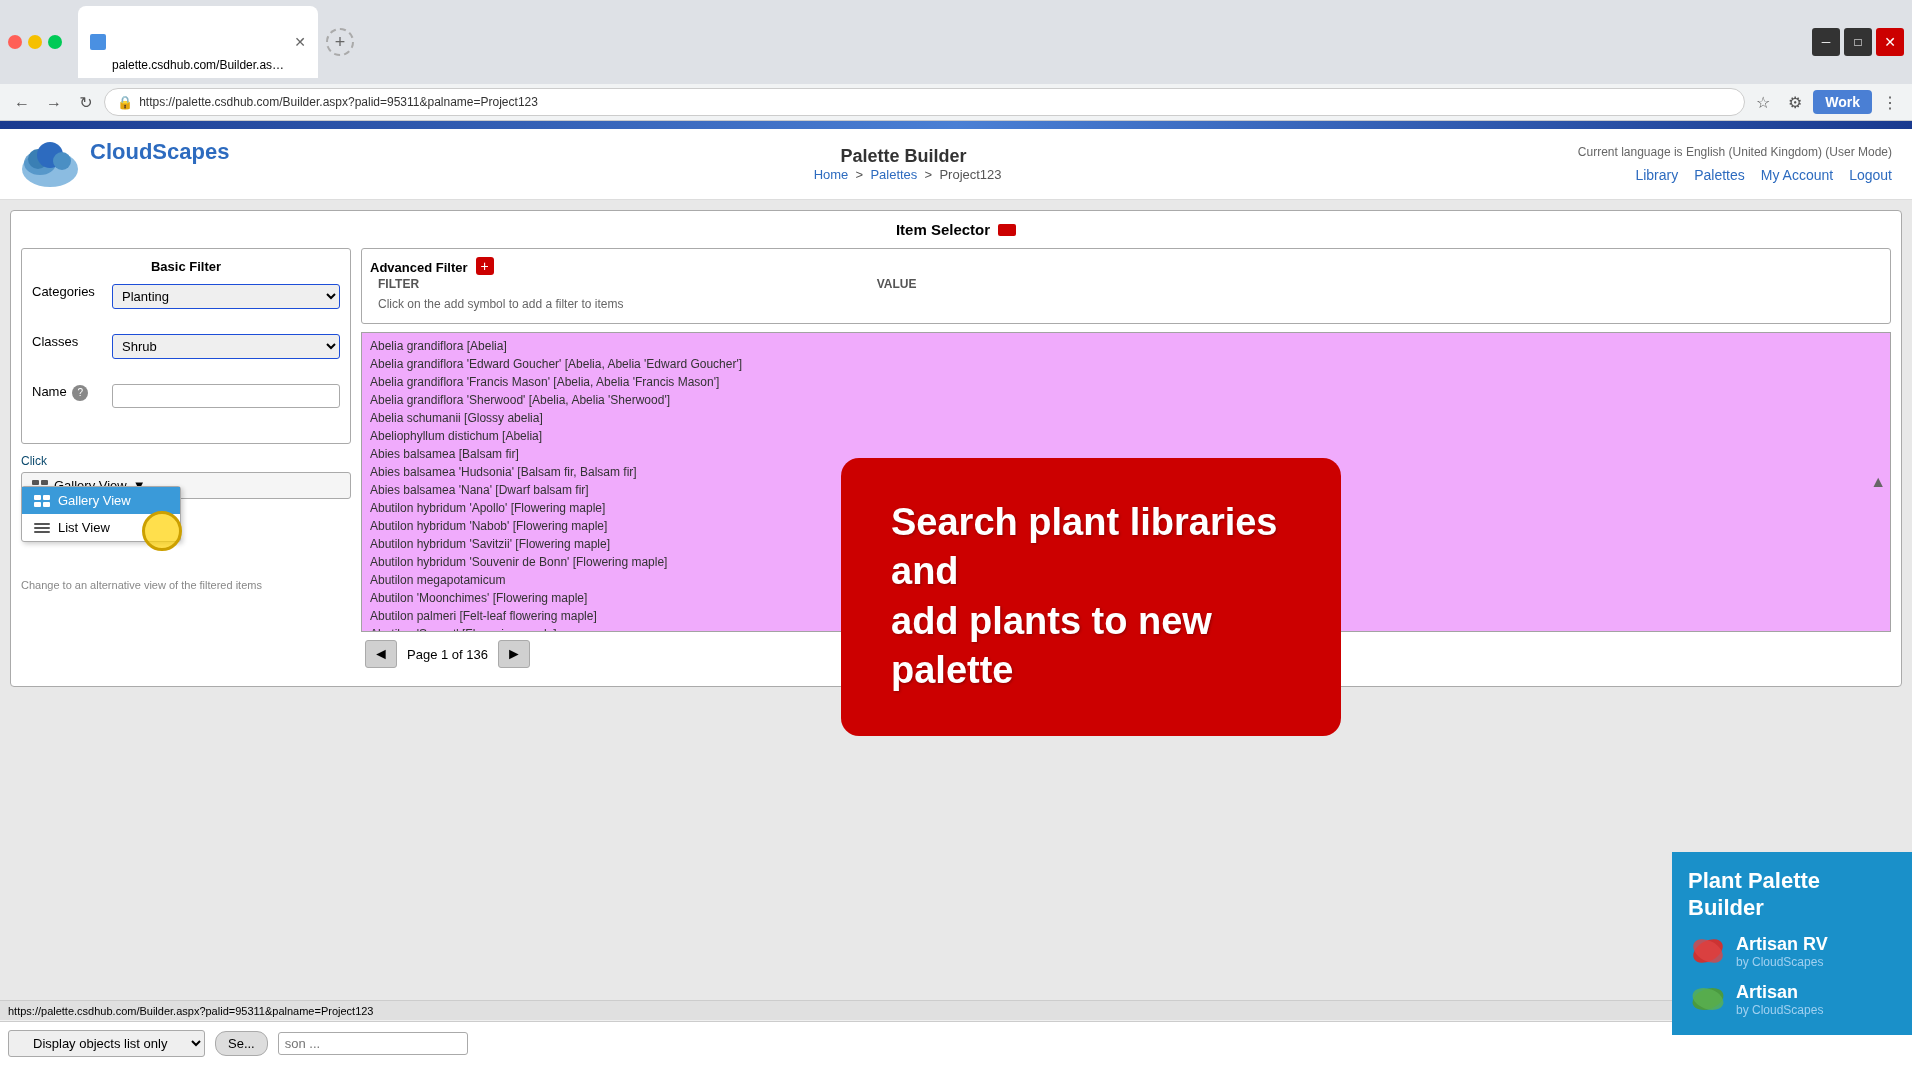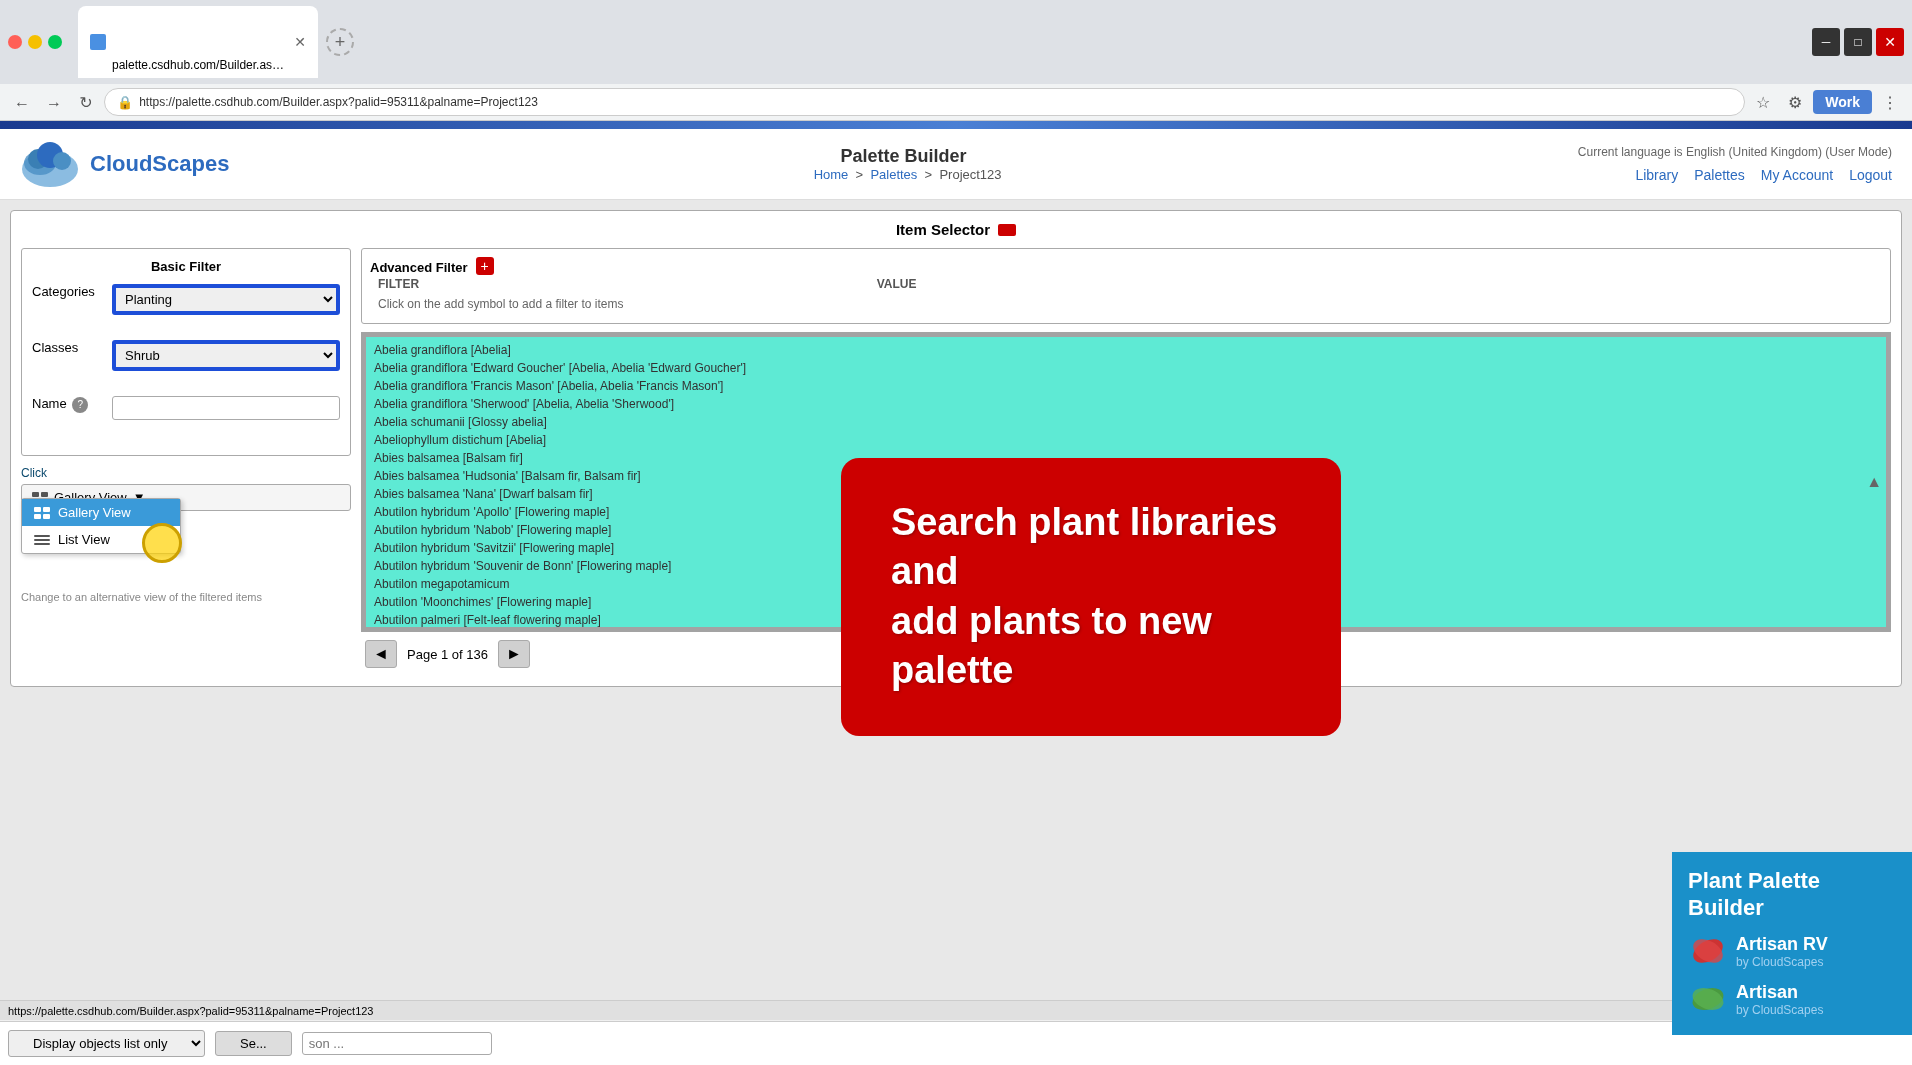--- a/index.html
+++ b/index.html
@@ -19,21 +19,21 @@
     .win-btn { width: 14px; height: 14px; border-radius: 50%; border: none; cursor: pointer; }
     .win-minimize { background: #f5c000; }
     .win-maximize { background: #00ca56; }
     .win-close { background: #ff5f57; }
 
     
     .top-banner { height: 8px; background: linear-gradient(to right, #1a3a8f, #4a7fd4, #1a3a8f); width: 100%; }
 
     
     .app-header { background: white; padding: 10px 20px; display: flex; align-items: center; justify-content: space-between; border-bottom: 1px solid #ddd; }
-    .logo-area { display: flex; align-items: center; gap: 10px; }
+    .logo-area { display: flex; gap: 10px; }
     .logo-icon { width: 60px; height: 50px; }
     .logo-text { font-size: 22px; font-weight: bold; color: #2d6bbf; }
     .header-center { text-align: center; }
     .header-title { font-size: 18px; font-weight: bold; color: #333; }
     .breadcrumb { font-size: 13px; color: #555; padding-left: 8px; }
     .breadcrumb a { color: #2d6bbf; text-decoration: none; }
     .header-right { display: flex; flex-direction: column; align-items: flex-end; gap: 8px; }
     .header-lang { font-size: 12px; color: #666; }
     .header-nav { display: flex; gap: 16px; }
     .header-nav a { color: #2d6bbf; text-decoration: none; font-size: 14px; }
@@ -43,21 +43,21 @@
     .item-selector-box { background: white; border: 1px solid #aaa; border-radius: 4px; padding: 10px; }
     .item-selector-title { text-align: center; font-size: 15px; font-weight: bold; margin-bottom: 10px; display: flex; align-items: center; justify-content: center; gap: 8px; }
     .item-selector-body { display: flex; gap: 10px; }
 
     
     .left-panel { width: 330px; flex-shrink: 0; }
     .basic-filter-box { border: 1px solid #aaa; padding: 10px; border-radius: 3px; background: white; margin-bottom: 10px; }
     .basic-filter-title { font-size: 13px; font-weight: bold; text-align: center; margin-bottom: 10px; }
     .filter-row { display: flex; align-items: flex-start; margin-bottom: 25px; }
     .filter-label { width: 80px; font-size: 13px; }
-    .filter-select { flex: 1; padding: 3px 5px; border: 4px solid #1d4ed8; border-radius: 3px; font-size: 13px; }
+    .filter-select { flex: 1; padding: 3px 5px; border: 1px solid #1d4ed8; border-radius: 3px; font-size: 13px; }
     .filter-input { flex: 1; padding: 3px 5px; border: 1px solid #aaa; border-radius: 3px; font-size: 13px; height: 24px; }
     .name-icon { display: inline-block; width: 16px; height: 16px; background: #888; border-radius: 50%; color: white; font-size: 10px; text-align: center; line-height: 16px; margin-left: 2px; }
 
     
     .view-controls { margin-top: 10px; position: relative; }
     .view-btn { display: flex; align-items: center; gap: 6px; padding: 5px 10px; border: 1px solid #aaa; background: #f5f5f5; border-radius: 3px; cursor: pointer; font-size: 13px; }
     .view-dropdown { position: absolute; top: 32px; left: 0; background: white; border: 1px solid #aaa; border-radius: 3px; z-index: 100; min-width: 160px; box-shadow: 2px 2px 5px rgba(0,0,0,0.2); }
     .view-option { padding: 6px 12px; cursor: pointer; display: flex; align-items: center; gap: 8px; font-size: 13px; }
     .view-option.active { background: #3a9ad9; color: white; }
 
@@ -65,31 +65,31 @@
     .right-panel { flex: 1; }
     .adv-filter-box { border: 1px solid #aaa; padding: 8px; border-radius: 3px; background: white; margin-bottom: 8px; }
     .adv-filter-header { display: flex; align-items: flex-end; gap: 8px; font-size: 13px; font-weight: bold; }
     .adv-add-btn { width: 18px; height: 18px; background: #cc0000; color: white; border: none; border-radius: 3px; cursor: pointer; font-size: 14px; display: flex; align-items: center; justify-content: center; }
     .filter-table-header { display: flex; padding: 2px 8px; font-size: 12px; font-weight: bold; color: #555; }
     .filter-col-filter { flex: 1; }
     .filter-col-value { flex: 2; }
     .filter-hint { font-size: 12px; color: #666; padding: 4px 8px; }
 
     
-    .plant-list-area { border: 5px solid #a3a3a3; background: #5eead4; padding: 4px; min-height: 300px; position: relative; }
+    .plant-list-area { border: 1px solid #a3a3a3; background: #f0abfc; padding: 4px; min-height: 300px; position: relative; }
     .plant-item { font-size: 12px; padding: 2px 4px; color: #333; cursor: pointer; }
 
     
     .pagination { display: flex; align-items: center; gap: 10px; padding: 8px 4px; }
     .page-btn { width: 32px; height: 28px; background: #d0d0d0; border: 1px solid #aaa; border-radius: 3px; cursor: pointer; display: flex; align-items: center; justify-content: center; font-size: 16px; }
 
     
     .bottom-bar { display: flex; align-items: center; gap: 10px; padding: 8px; background: white; border-top: 1px solid #ccc; position: fixed; bottom: 0; width: 100%; }
     .display-select { padding: 4px 20px; border: 1px solid #aaa; border-radius: 3px; font-size: 13px; }
-    .search-btn { padding: 4px 24px; background: #ddd; border: 1px solid #aaa; border-radius: 3px; cursor: pointer; font-size: 13px; }
+    .search-btn { padding: 4px 12px; background: #ddd; border: 1px solid #aaa; border-radius: 11px; cursor: pointer; font-size: 13px; }
 
     
     .red-overlay { position: absolute; top: 210px; left: 480px; width: 500px; background: #cc0000; border-radius: 18px; padding: 40px 50px; z-index: 50; }
     .red-overlay-text { color: white; font-size: 38px; font-weight: bold; line-height: 1.3; text-shadow: 1px 1px 3px rgba(0,0,0,0.3); }
 
     
     .side-ad { position: fixed; right: 0; bottom: 30px; width: 240px; background: #1a90c9; padding: 16px; color: white; }
     .side-ad-title { font-size: 22px; font-weight: bold; line-height: 1.2; margin-bottom: 10px; }
     .side-ad-logo-area { display: flex; align-items: center; gap: 8px; margin-top: 8px; }
     .ad-leaf { width: 40px; height: 40px; }

